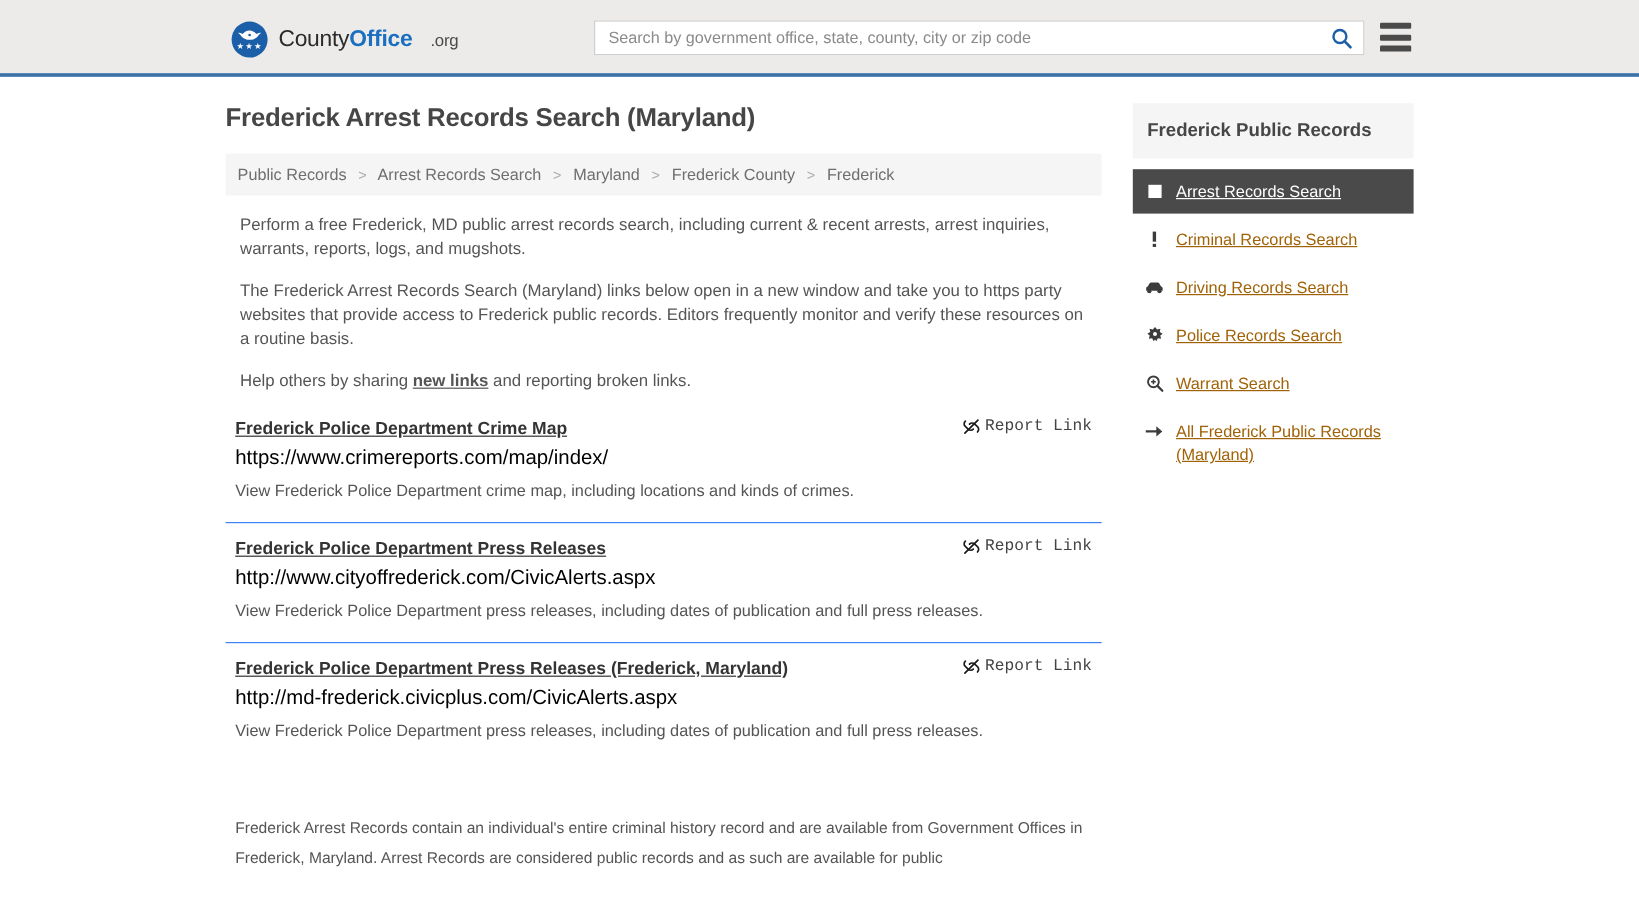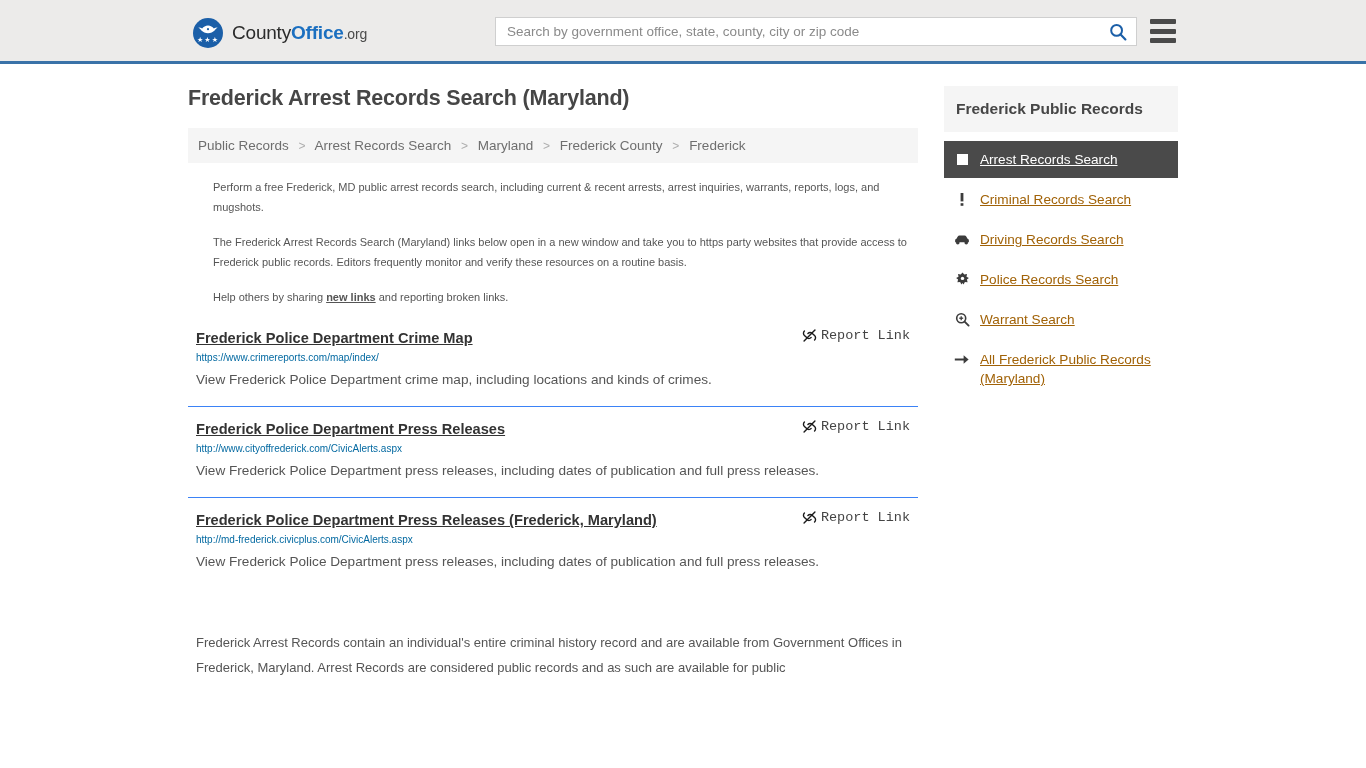--- a/index.html
+++ b/index.html
@@ -53,21 +53,21 @@
     line-height: 7px;
   }
   .brand-text {
     margin-left: 9px;
     font-size: 19px;
     color: #2B2B2B;
     letter-spacing: -0.2px;
     white-space: nowrap;
   }
   .brand-text .bold-blue { color: #1B6FC0; font-weight: bold; }
-  .brand-text .dot-org { font-size: 14px; color: #4A4A4A; }
+  .brand-text .dot-org { font-size: 14px; color: #4A4A4A; padding-left: 15px; }
 
   .search-wrap {
     position: absolute;
     left: 495px;
     top: 17px;
     width: 642px;
     height: 29px;
     background: #ffffff;
     border: 1px solid #CFCFCF;
     display: flex;
@@ -138,24 +138,24 @@
     padding: 10px 10px 10px 10px;
     font-size: 13.5px;
     color: #6E6E6E;
     margin-bottom: 14px;
     white-space: nowrap;
   }
   .breadcrumb a { color: #6E6E6E; text-decoration: none; }
   .breadcrumb .sep { color: #ADADAD; margin: 0 6px; font-size: 12px; }
 
   .intro {
-    font-size: 11px;
+    font-size: 14px;
     color: #555555;
     line-height: 20px;
-    margin: 0 0 15px 17px;
+    margin: 0 0 15px 4px;
     padding: 0 8px;
   }
   .intro a { color: #555; text-decoration: underline; font-weight: bold; }
 
   
   .results { margin-top: 11px; }
   .result {
     position: relative;
     padding: 7px 8px 13px 8px;
     border-bottom: 1px solid #3b82f6;
@@ -166,22 +166,22 @@
     display: inline-block;
     font-size: 14.6px;
     font-weight: bold;
     color: #333333;
     text-decoration: underline;
     margin: 0 0 6px 0;
     cursor: pointer;
   }
   .result-url {
     display: block;
-    font-size: 10px;
-    color: #0369a1;
+    font-size: 17px;
+    color: #000000;
     margin-bottom: 4px;
     text-decoration: none;
   }
   .result-desc {
     font-size: 13.6px;
     color: #555555;
     line-height: 26px;
     margin: 0;
     max-width: 690px;
   }

